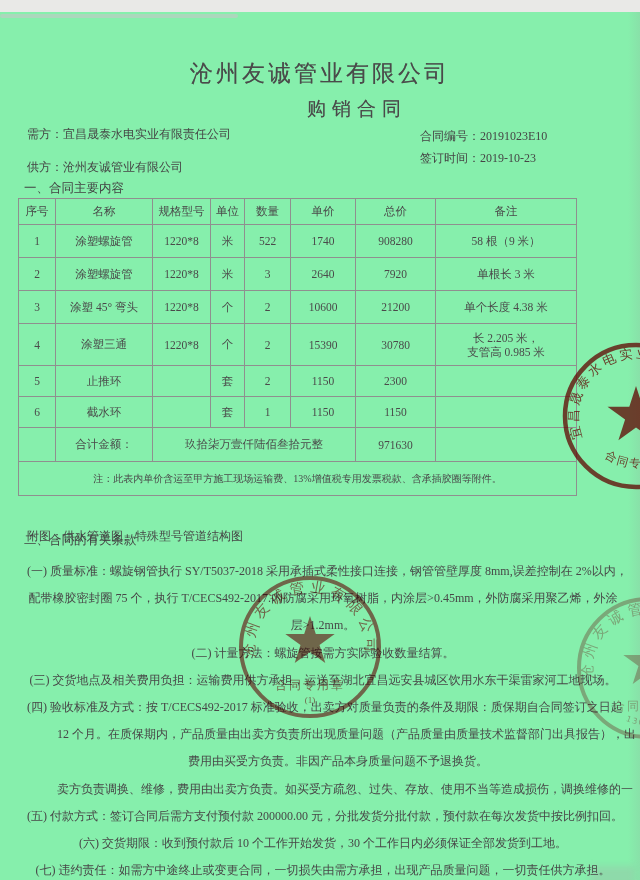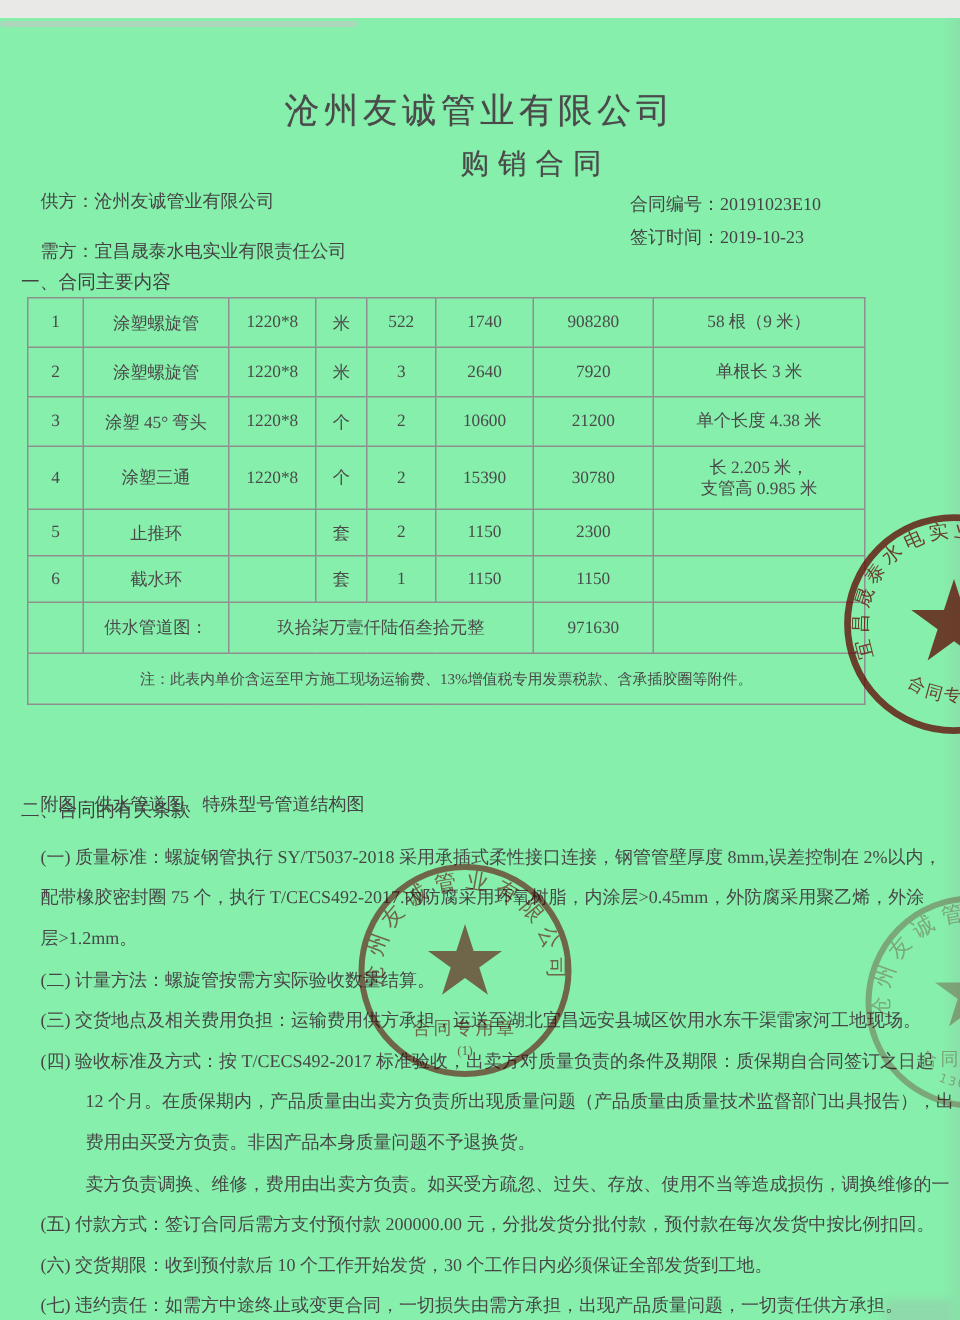--- a/index.html
+++ b/index.html
@@ -21,21 +21,21 @@
   }
   .subtitle{
     position:absolute;left:0;top:84px;width:100%;text-align:center;
     font-size:19px;letter-spacing:6px;color:#4a4a4a;font-weight:400;
     text-shadow:0 0 .5px rgba(70,70,70,.5);
     padding-left:37px;
   }
   .meta-left{position:absolute;left:27px;top:114px;font-size:12px;line-height:16px;}
   .meta-left .row{margin-bottom:17px;white-space:nowrap;}
   .meta-right{position:absolute;left:420px;top:113px;font-size:12px;line-height:22px;white-space:nowrap;}
-  .sec-heading{position:absolute;left:14px;font-size:12.5px;color:#424242;white-space:nowrap;}
+  .sec-heading{position:absolute;left:24px;font-size:12.5px;color:#424242;white-space:nowrap;}
   .sec1-heading{top:168px;}
 
   table.items{
     position:absolute;left:18px;top:186px;width:558px;
     border-collapse:collapse;table-layout:fixed;
     font-size:11.5px;color:#4a4a4a;
   }
   table.items td,table.items th{
     border:1px solid #8f8f8f;text-align:center;vertical-align:middle;
     font-weight:400;padding:0 2px;overflow:hidden;
@@ -45,21 +45,21 @@
   tr.r-m{height:33px;}
   tr.r-l{height:42px;}
   tr.r-total{height:34px;}
   tr.r-note{height:34px;}
   td.remark{white-space:pre-line;line-height:14px;}
   td.note-cell{text-align:left;padding:0 4px;font-size:10px;}
   .attach-line{position:absolute;left:27px;top:516px;font-size:12px;white-space:nowrap;}
   .sec2-heading{top:520px;}
 
   .clauses{position:absolute;left:27px;top:546px;width:592px;font-size:12px;color:#474747;}
-  .clauses .ln{line-height:27.2px;white-space:nowrap;}
+  .clauses .ln{line-height:27.2px;white-space:nowrap;text-align:center;}
   .clauses .cont{padding-left:30px;}
 
   
   .seal{position:absolute;mix-blend-mode:multiply;pointer-events:none;filter:blur(.4px);}
   .seal-buyer{left:548px;top:316px;opacity:.92;}
   .seal-supplier-main{left:226px;top:551px;opacity:.8;}
   .seal-supplier-edge{left:564px;top:572px;opacity:.42;}
 </style>
 </head>
 <body>
@@ -67,22 +67,22 @@
 <div class="page">
 
   <div class="top-streak"></div>
   <div class="right-shade"></div>
   <div class="corner-smudge"></div>
 
   <div class="title">沧州友诚管业有限公司</div>
   <div class="subtitle">购销合同</div>
 
   <div class="meta-left">
+    <div class="row"><span>需方：</span><span>宜昌晟泰水电实业有限责任公司</span></div>
     <div class="row"><span>供方：</span><span>沧州友诚管业有限公司</span></div>
-    <div class="row"><span>需方：</span><span>宜昌晟泰水电实业有限责任公司</span></div>
   </div>
 
   <div class="meta-right">
     <div><span>合同编号：</span><span>20191023E10</span></div>
     <div><span>签订时间：</span><span>2019-10-23</span></div>
   </div>
 
   <div class="sec-heading sec1-heading">一、合同主要内容</div>
 
   <table class="items">
@@ -90,20 +90,30 @@
       <col style="width:37px">
         <col style="width:97px">
         <col style="width:58px">
         <col style="width:34px">
       <col style="width:46px">
         <col style="width:65px">
         <col style="width:80px">
         <col style="width:141px">
     </colgroup>
     <tbody>
+        <tr class="hdr">
+      <th>序号</th>
+      <th>名称</th>
+      <th>规格型号</th>
+      <th>单位</th>
+      <th>数量</th>
+      <th>单价</th>
+      <th>总价</th>
+      <th>备注</th>
+    </tr>
     <tr class="r-m">
       <td>1</td>
       <td>涂塑螺旋管</td>
       <td>1220*8</td>
       <td>米</td>
       <td>522</td>
       <td>1740</td>
       <td>908280</td>
       <td class="remark">58 根（9 米）</td>
     </tr>
@@ -153,21 +163,21 @@
       <td>截水环</td>
       <td></td>
       <td>套</td>
       <td>1</td>
       <td>1150</td>
       <td>1150</td>
       <td class="remark"></td>
     </tr>
     <tr class="r-total">
       <td></td>
-      <td>供水管道图：</td>
+      <td>合计金额：</td>
       <td colspan="4">玖拾柒万壹仟陆佰叁拾元整</td>
       <td>971630</td>
       <td></td>
     </tr>
     <tr class="r-note">
       <td colspan="8" class="note-cell">注：此表内单价含运至甲方施工现场运输费、13%增值税专用发票税款、含承插胶圈等附件。</td>
     </tr>
   </tbody>
     </table>
 

